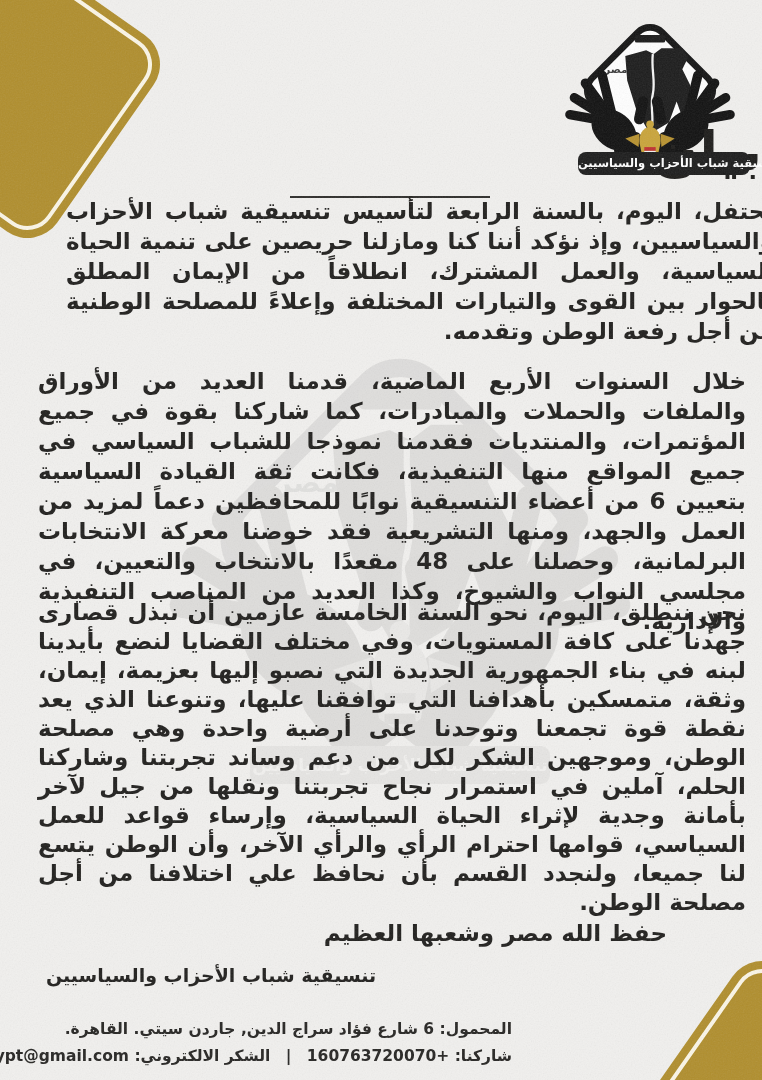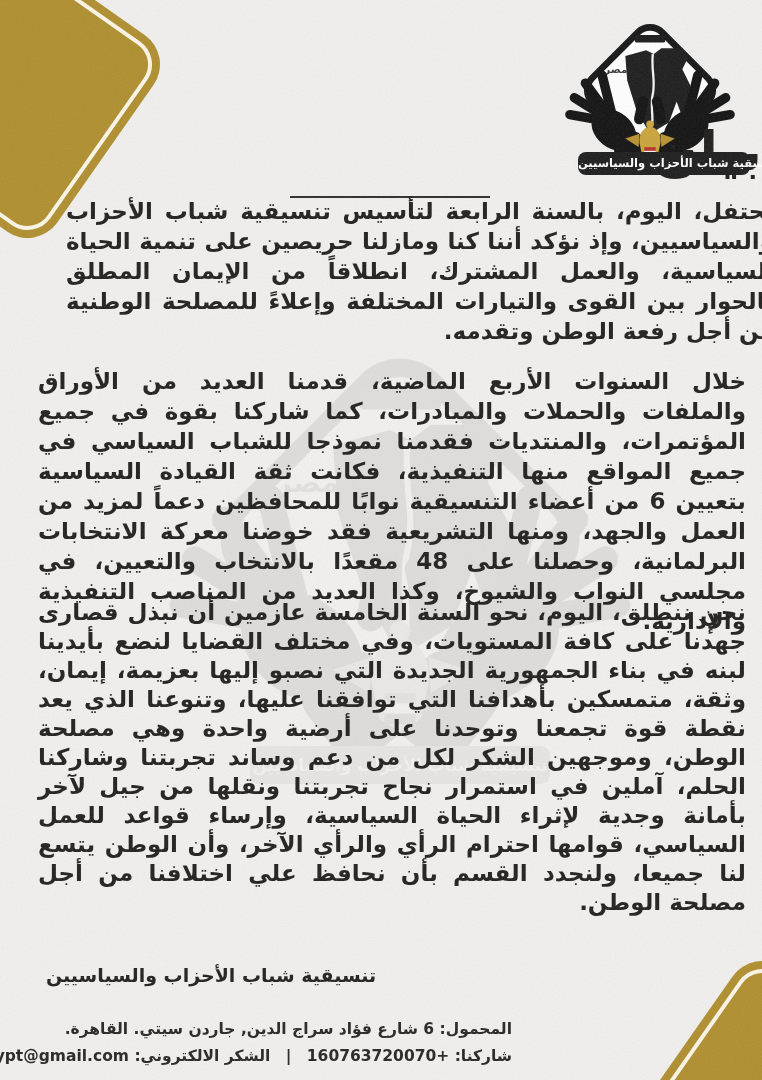--- a/index.html
+++ b/index.html
@@ -108,20 +108,21 @@
   </svg>
   <div class="logo-banner">تنسيقية شباب الأحزاب والسياسيين</div>
 
   <h1 class="title" dir="rtl">بيان</h1>
   <div class="title-divider"></div>
 
   <p class="body-par p1" dir="rtl">نحتفل، اليوم، بالسنة الرابعة لتأسيس تنسيقية شباب الأحزاب والسياسيين، وإذ نؤكد أننا كنا ومازلنا حريصين على تنمية الحياة السياسية، والعمل المشترك، انطلاقاً من الإيمان المطلق بالحوار بين القوى والتيارات المختلفة وإعلاءً للمصلحة الوطنية من أجل رفعة الوطن وتقدمه.</p>
   <p class="body-par p2" dir="rtl">خلال السنوات الأربع الماضية، قدمنا العديد من الأوراق والملفات والحملات والمبادرات، كما شاركنا بقوة في جميع المؤتمرات، والمنتديات فقدمنا نموذجا للشباب السياسي في جميع المواقع منها التنفيذية، فكانت ثقة القيادة السياسية بتعيين 6 من أعضاء التنسيقية نوابًا للمحافظين دعماً لمزيد من العمل والجهد، ومنها التشريعية فقد خوضنا معركة الانتخابات البرلمانية، وحصلنا على 48 مقعدًا بالانتخاب والتعيين، في مجلسي النواب والشيوخ، وكذا العديد من المناصب التنفيذية والإدارية.</p>
   <p class="body-par p3" dir="rtl">نحن ننطلق، اليوم، نحو السنة الخامسة عازمين أن نبذل قصارى جهدنا على كافة المستويات، وفي مختلف القضايا لنضع بأيدينا لبنه في بناء الجمهورية الجديدة التي نصبو إليها بعزيمة، إيمان، وثقة، متمسكين بأهدافنا التي توافقنا عليها، وتنوعنا الذي يعد نقطة قوة تجمعنا وتوحدنا على أرضية واحدة وهي مصلحة الوطن، وموجهين الشكر لكل من دعم وساند تجربتنا وشاركنا الحلم، آملين في استمرار نجاح تجربتنا ونقلها من جيل لآخر بأمانة وجدية لإثراء الحياة السياسية، وإرساء قواعد للعمل السياسي، قوامها احترام الرأي والرأي الآخر، وأن الوطن يتسع لنا جميعا، ولنجدد القسم بأن نحافظ علي اختلافنا من أجل مصلحة الوطن.</p>
 
+  <div class="closing">حفظ الله مصر وشعبها العظيم</div>
 
   <div class="signature">
     <div>تنسيقية شباب الأحزاب والسياسيين</div>
   </div>
 
   <div class="footer">
     <div class="f-line">
       <span>المحمول:</span>
       <span>6 شارع فؤاد سراج الدين, جاردن سيتي. القاهرة.</span>
     </div>

